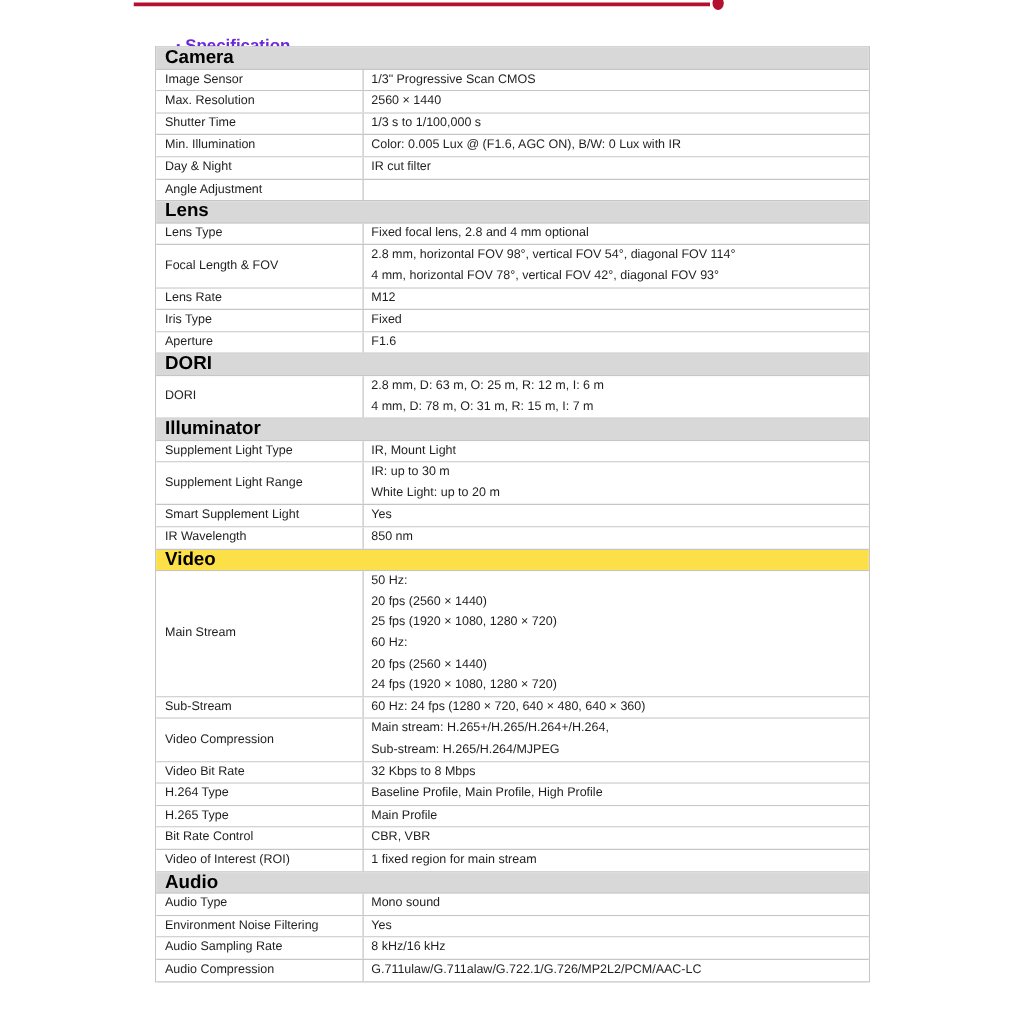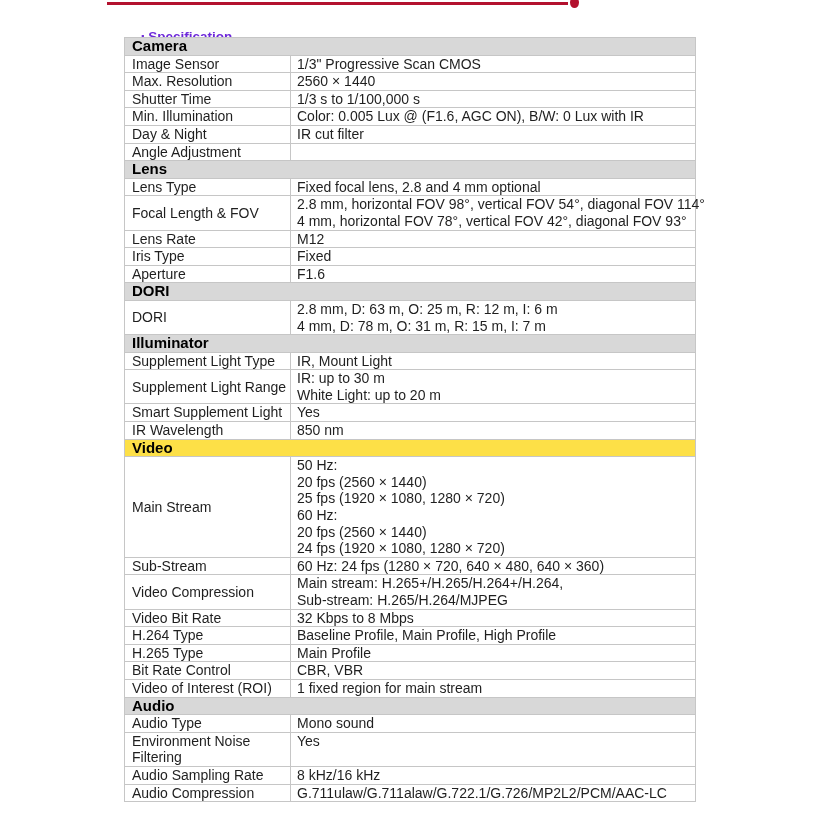--- a/index.html
+++ b/index.html
@@ -49,21 +49,21 @@
     line-height:16.6px;
     padding-left:7px;
     border-bottom:1px solid #c6c6c6;
   }
   .row {
     display:flex;
     border-bottom:1px solid #c6c6c6;
     background:#ffffff;
   }
   .cell {
-    font-size:14px;
+    font-size:10px;
     line-height:16.6px;
   }
   .label {
     flex:0 0 166px;
     width:166px;
     padding-left:7px;
     box-sizing:border-box;
     border-right:1px solid #c6c6c6;
     display:flex;
     align-items:center;

